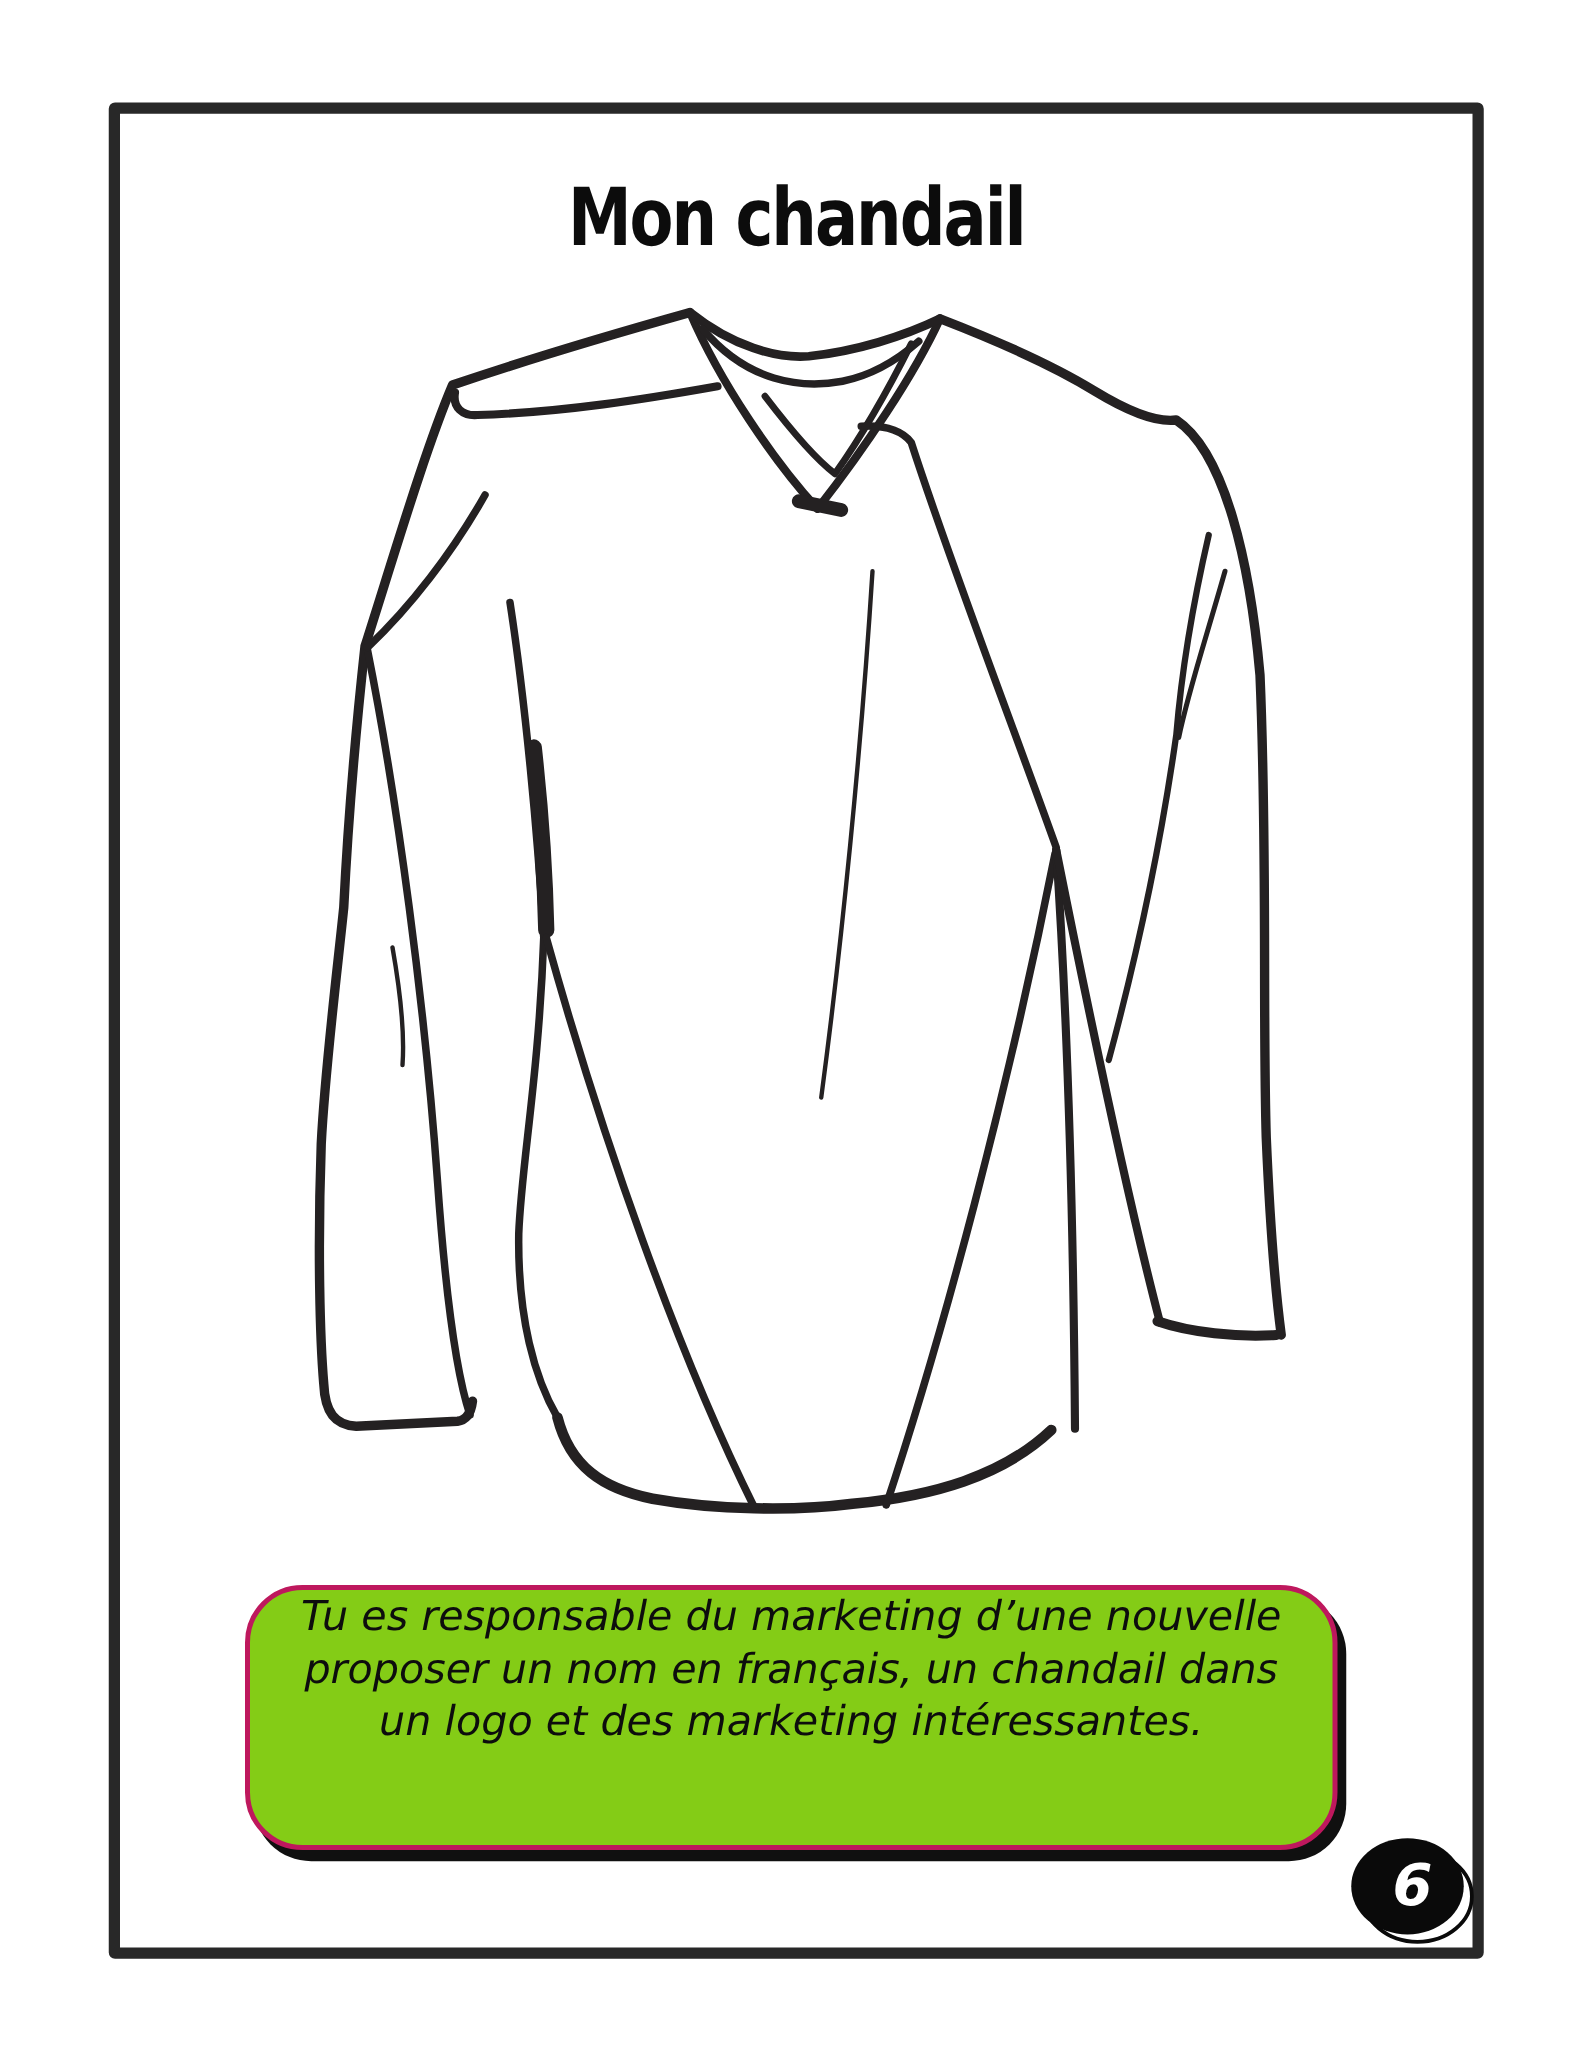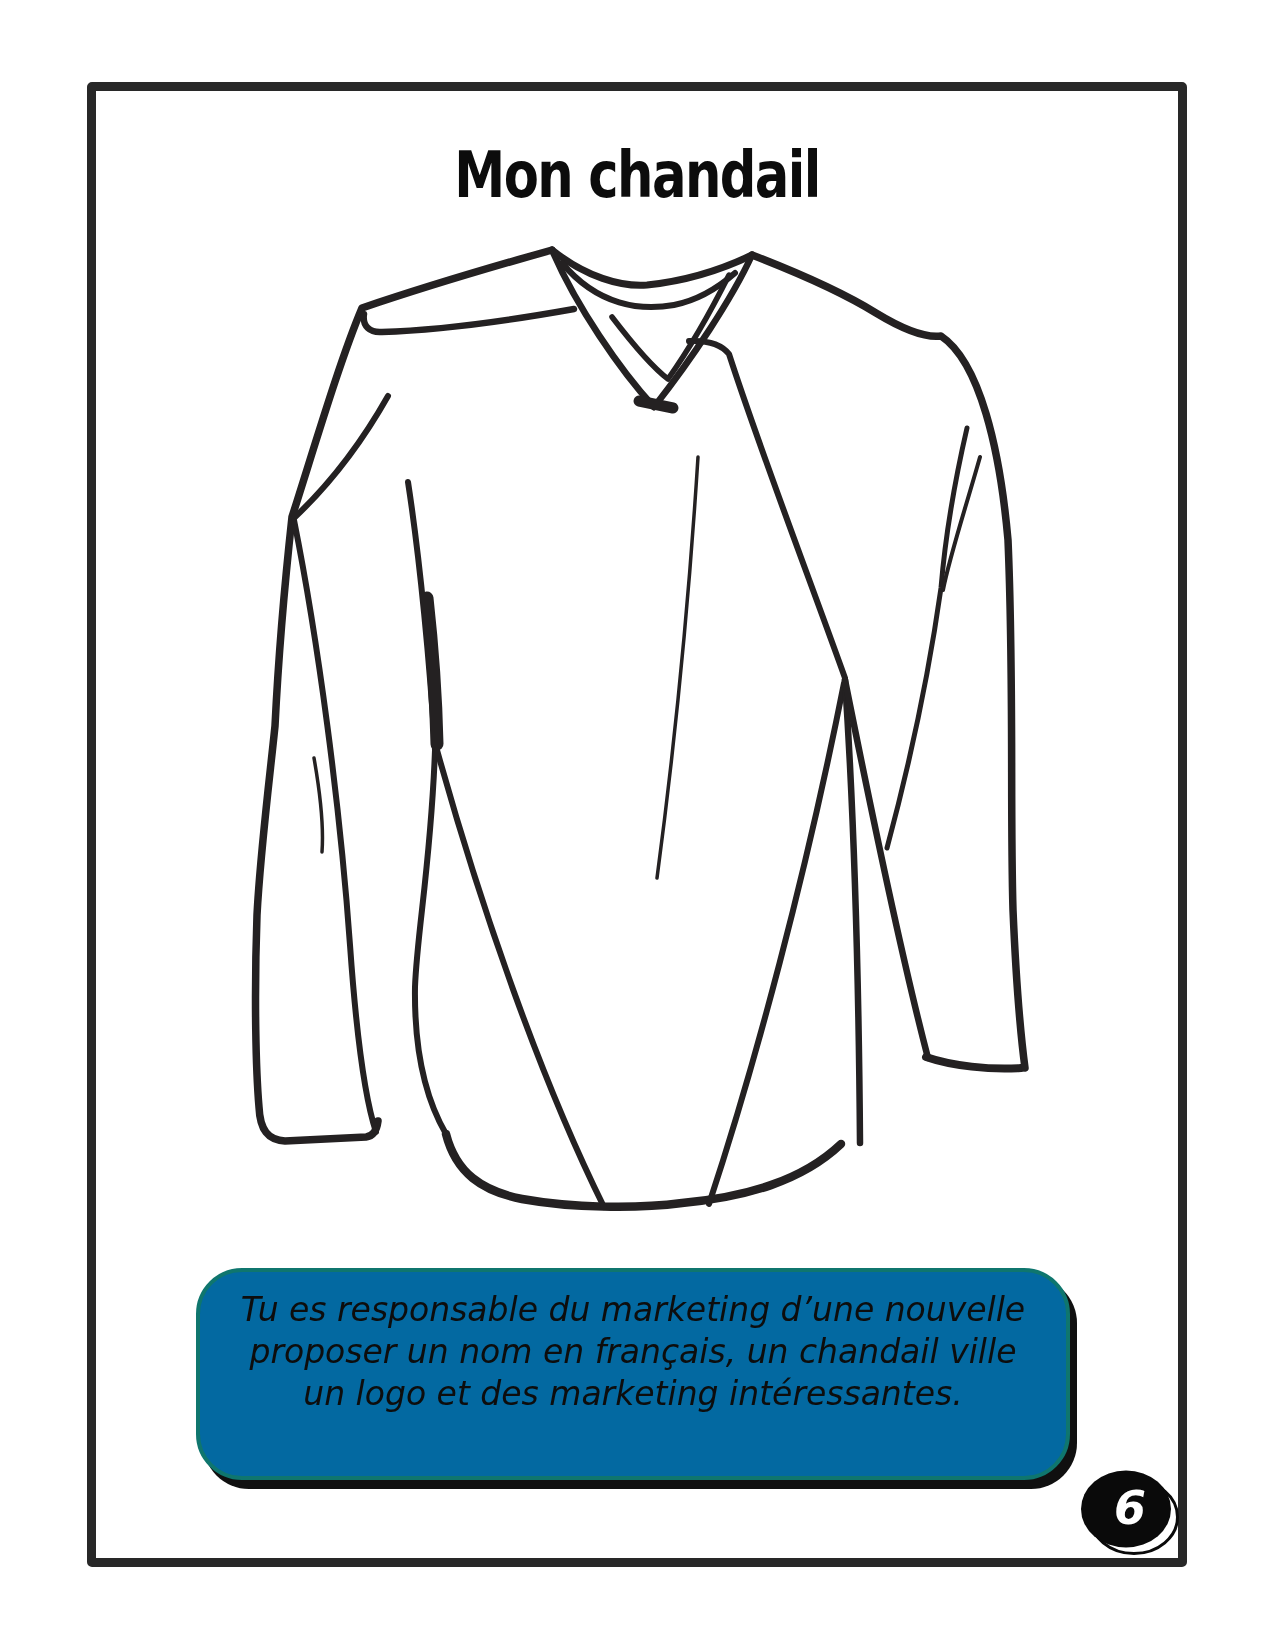--- a/index.html
+++ b/index.html
@@ -18,24 +18,23 @@
     text-align:center;
     font-weight:bold; font-size:64px; line-height:78px;
     letter-spacing:-2px; color:#0c0c0c;
     transform:scaleX(0.80);
   }
   .jersey {
     position:absolute; left:144px; top:119px; width:800px; height:1010px;
   }
   .bubble {
     position:absolute; left:100px; top:1177px; width:874px; height:212px;
-    box-sizing:border-box; background:#0369a1;
-    border:4px solid #0f766e; border-radius:46px;
+    box-sizing:border-box; background:#84cc16;
+    border:4px solid #be185d; border-radius:46px;
     box-shadow:7px 9px 0 #101010;
-    padding-top:17px;
   }
   .bubble .line {
     text-align:center; white-space:nowrap;
     font-style:italic; font-size:33px; line-height:42px;
     color:#0d0d0d; letter-spacing:0px;
   }
   .badge {
     position:absolute; left:976px; top:1372px; width:112px; height:96px;
   }
   .badge svg { position:absolute; left:0; top:0; }
@@ -99,21 +98,21 @@
         <path stroke-width="6.5" d="M414,197 C451,150 492,89 512,45"></path>
         <path stroke-width="7" d="M312,40 C346,67 381,77 407,75 C445,71 483,59 512,45"></path>
         <path stroke-width="6" d="M322,53 C358,96 401,101 434,95 C459,90 479,77 495,63"></path>
         <path stroke-width="5.5" d="M372,107 C398,141 416,160 428,169 M428,169 C450,138 472,99 489,65"></path>
         <path stroke-width="11" d="M399,191 L433,198"></path>
       </g>
     </svg>
 
     <div class="bubble">
       <div class="line">Tu es responsable du marketing d’une nouvelle</div>
-      <div class="line">proposer un nom en français, un chandail ville</div>
+      <div class="line">proposer un nom en français, un chandail dans</div>
       <div class="line">un logo et des marketing intéressantes.</div>
     </div>
 
     <div class="badge">
       <svg width="112" height="96" viewBox="0 0 112 96" xmlns="http://www.w3.org/2000/svg">
         <ellipse cx="62" cy="54" rx="43.5" ry="36.5" fill="none" stroke="#0a0a0a" stroke-width="3"></ellipse>
         <ellipse cx="54" cy="46" rx="45" ry="38.5" fill="#0a0a0a"></ellipse>
       </svg>
       <div class="num">6</div>
     </div>

